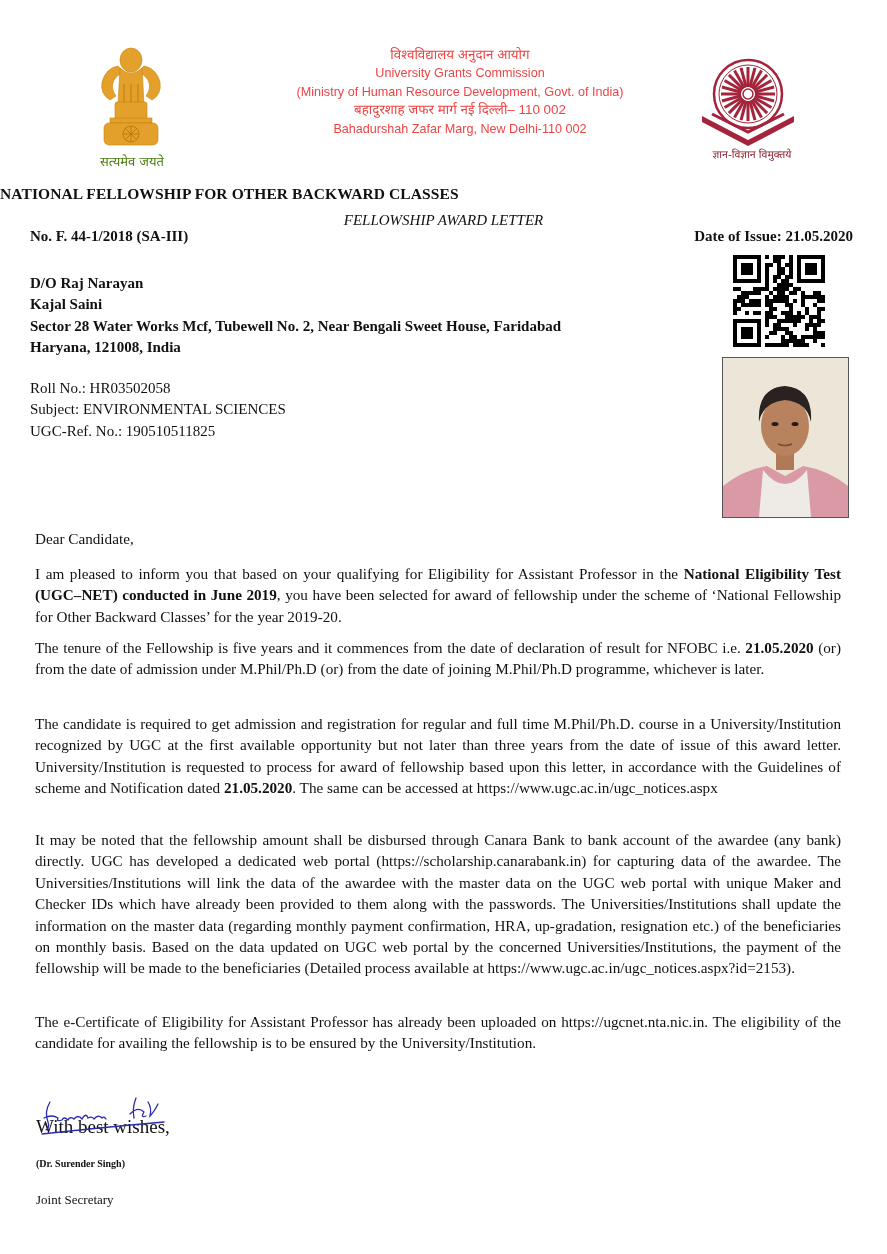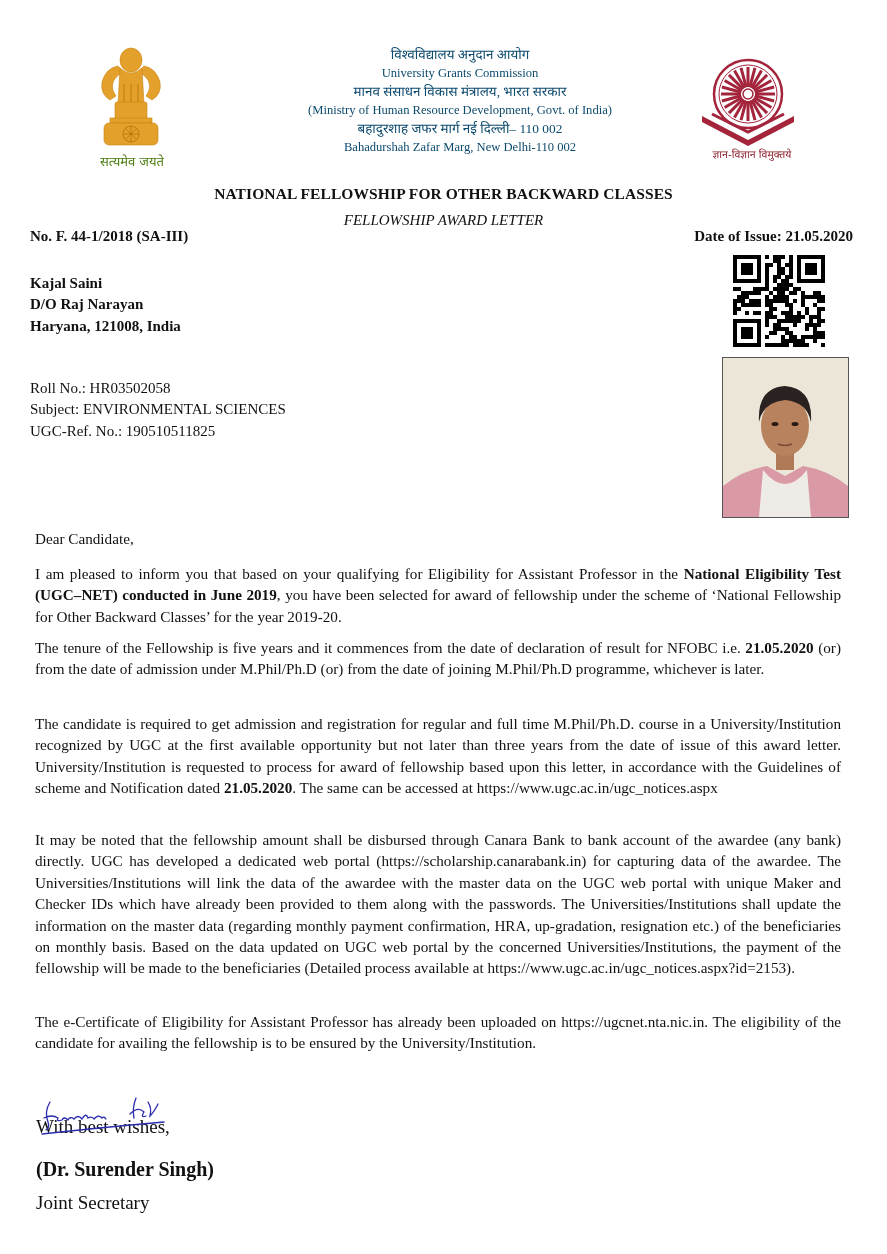--- a/index.html
+++ b/index.html
@@ -5,29 +5,29 @@
   html, body { margin: 0; padding: 0; background: #ffffff; }
   body { width: 887px; height: 1254px; position: relative; overflow: hidden;
          font-family: "Liberation Serif", serif; color: #111; }
   .abs { position: absolute; }
 
   
   #emblem-left { left: 88px; top: 44px; width: 86px; height: 128px; }
   #emblem-left .motto { position: absolute; left: -6px; top: 108px; width: 100px; text-align: center;
         font-family: "DejaVu Sans", sans-serif; font-size: 13px; color: #4d7c0f; white-space: nowrap; }
   #org-block { left: 280px; top: 46px; width: 360px; text-align: center;
-        font-family: Liberation Serif, serif; color: #0c4a6e; }
+        font-family: Liberation Sans, sans-serif; color: #ef4444; }
   #org-block div { line-height: 18.4px; font-size: 12.6px; white-space: nowrap; }
   #org-block .hi { font-size: 13.4px; }
   #emblem-right { left: 692px; top: 50px; width: 120px; height: 120px; }
   #emblem-right .motto { position: absolute; left: 0; top: 97px; width: 120px; text-align: center;
         font-family: "DejaVu Sans", sans-serif; font-size: 10.5px; color: #8b1a2a; white-space: nowrap; }
 
   
-  #title-main { left: 0; top: 185px; width: 887px; text-align: center; font-weight: bold;
+  #title-main { left: 0; top: 185px; width: 887px; font-weight: bold;
         font-size: 15.5px; letter-spacing: 0.1px; }
   #title-sub { left: 0; top: 212px; width: 887px; text-align: center; font-style: italic; font-size: 15px; }
   #ref-no { left: 30px; top: 228px; font-weight: bold; font-size: 15px; }
   #issue-date { right: 34px; top: 228px; font-weight: bold; font-size: 15px; margin-left: 17px; }
 
   
   #address { left: 30px; top: 273px; font-weight: bold; font-size: 15px; line-height: 21.4px; }
   #meta { left: 30px; top: 378px; font-size: 15px; line-height: 21.4px; }
 
   
@@ -40,22 +40,22 @@
         text-align: justify; }
   .para b { font-weight: bold; }
   #greeting { left: 35px; top: 530px; font-size: 15.2px; }
   #p1 { top: 563px; }
   #p2 { top: 637px; }
   #p3 { top: 713px; }
   #p4 { top: 829px; }
   #p5 { top: 1011px; }
   #closing { left: 36px; top: 1116px; font-size: 19px; }
   #signature { left: 36px; top: 1092px; width: 135px; height: 46px; }
-  #signer { left: 36px; top: 1158px; font-weight: bold; font-size: 20px; }
-  #designation { left: 36px; top: 1192px; font-size: 19px; }
+  #signer { left: 36px; top: 1158px; font-weight: bold; font-size: 10px; }
+  #designation { left: 36px; top: 1192px; font-size: 13px; }
 </style>
 </head>
 <body>
 
 <div id="emblem-left" class="abs">
   <svg width="86" height="108" viewBox="0 0 86 108">
     <g fill="#e3a02a" stroke="#c98512" stroke-width="0.6">
       <ellipse cx="43" cy="16" rx="11" ry="12"></ellipse>
       <path d="M30 22 Q18 24 14 38 Q12 50 22 56 L28 52 Q22 44 26 36 Q30 30 36 28 Z"></path>
       <path d="M56 22 Q68 24 72 38 Q74 50 64 56 L58 52 Q64 44 60 36 Q56 30 50 28 Z"></path>
@@ -71,21 +71,20 @@
       <circle cx="43" cy="90" r="8"></circle>
       <path d="M35 90 H51 M43 82 V98 M37 84 L49 96 M49 84 L37 96"></path>
     </g>
   </svg>
   <div class="motto">सत्यमेव जयते</div>
 </div>
 
 <div id="org-block" class="abs">
   <div class="hi">विश्वविद्यालय अनुदान आयोग</div>
   <div>University Grants Commission</div>
-  <div class="hi">मानव संसाधन विकास मंत्रालय, भारत सरकार</div>
   <div>(Ministry of Human Resource Development, Govt. of India)</div>
   <div class="hi">बहादुरशाह जफर मार्ग नई दिल्ली– 110 002</div>
   <div>Bahadurshah Zafar Marg, New Delhi-110 002</div>
 </div>
 
 <div id="emblem-right" class="abs">
   <svg width="120" height="96" viewBox="0 0 120 96">
     <circle cx="56" cy="44" r="34" fill="none" stroke="#a3243b" stroke-width="2.5"></circle>
     <circle cx="56" cy="44" r="29" fill="none" stroke="#a3243b" stroke-width="1"></circle>
     <g id="spokes" stroke="#a3243b" stroke-width="3">
@@ -120,22 +119,23 @@
   </svg>
   <div class="motto">ज्ञान-विज्ञान विमुक्तये</div>
 </div>
 
 <div id="title-main" class="abs">NATIONAL FELLOWSHIP FOR OTHER BACKWARD CLASSES</div>
 <div id="title-sub" class="abs">FELLOWSHIP AWARD LETTER</div>
 <div id="ref-no" class="abs">No. F. 44-1/2018 (SA-III)</div>
 <div id="issue-date" class="abs">Date of Issue: 21.05.2020</div>
 
 <div id="address" class="abs">
+  <div>D/O Raj Narayan</div>
   <div>Kajal Saini</div>
-  <div>D/O Raj Narayan</div>
+  <div>Sector 28 Water Works Mcf, Tubewell No. 2, Near Bengali Sweet House, Faridabad</div>
   <div>Haryana, 121008, India</div>
 </div>
 
 <div id="meta" class="abs">
   <div>Roll No.: HR03502058</div>
   <div>Subject: ENVIRONMENTAL SCIENCES</div>
   <div>UGC-Ref. No.: 190510511825</div>
 </div>
 
 <div id="qr" class="abs">

